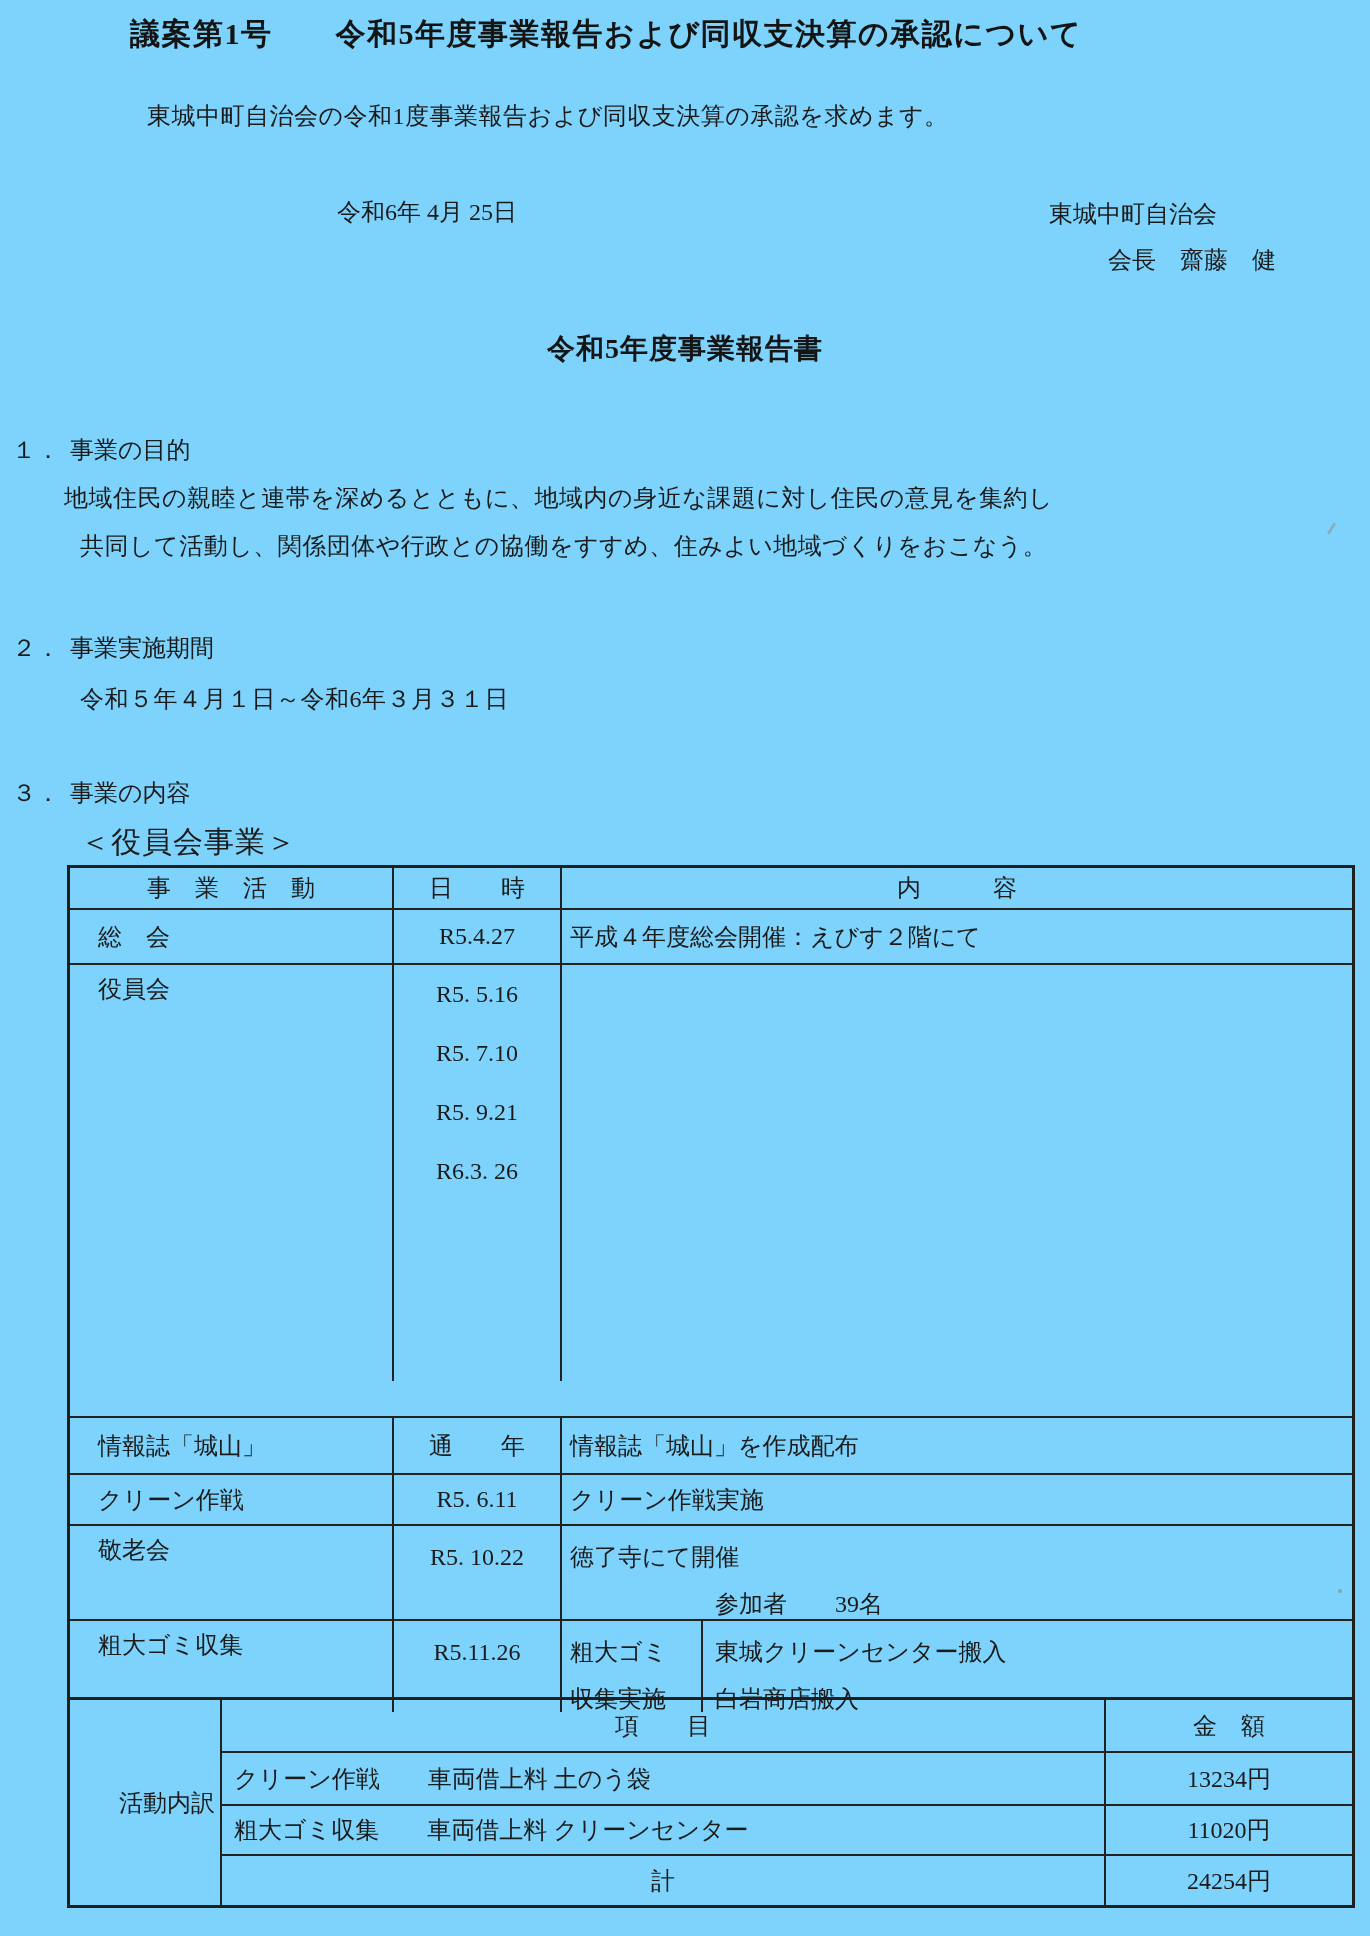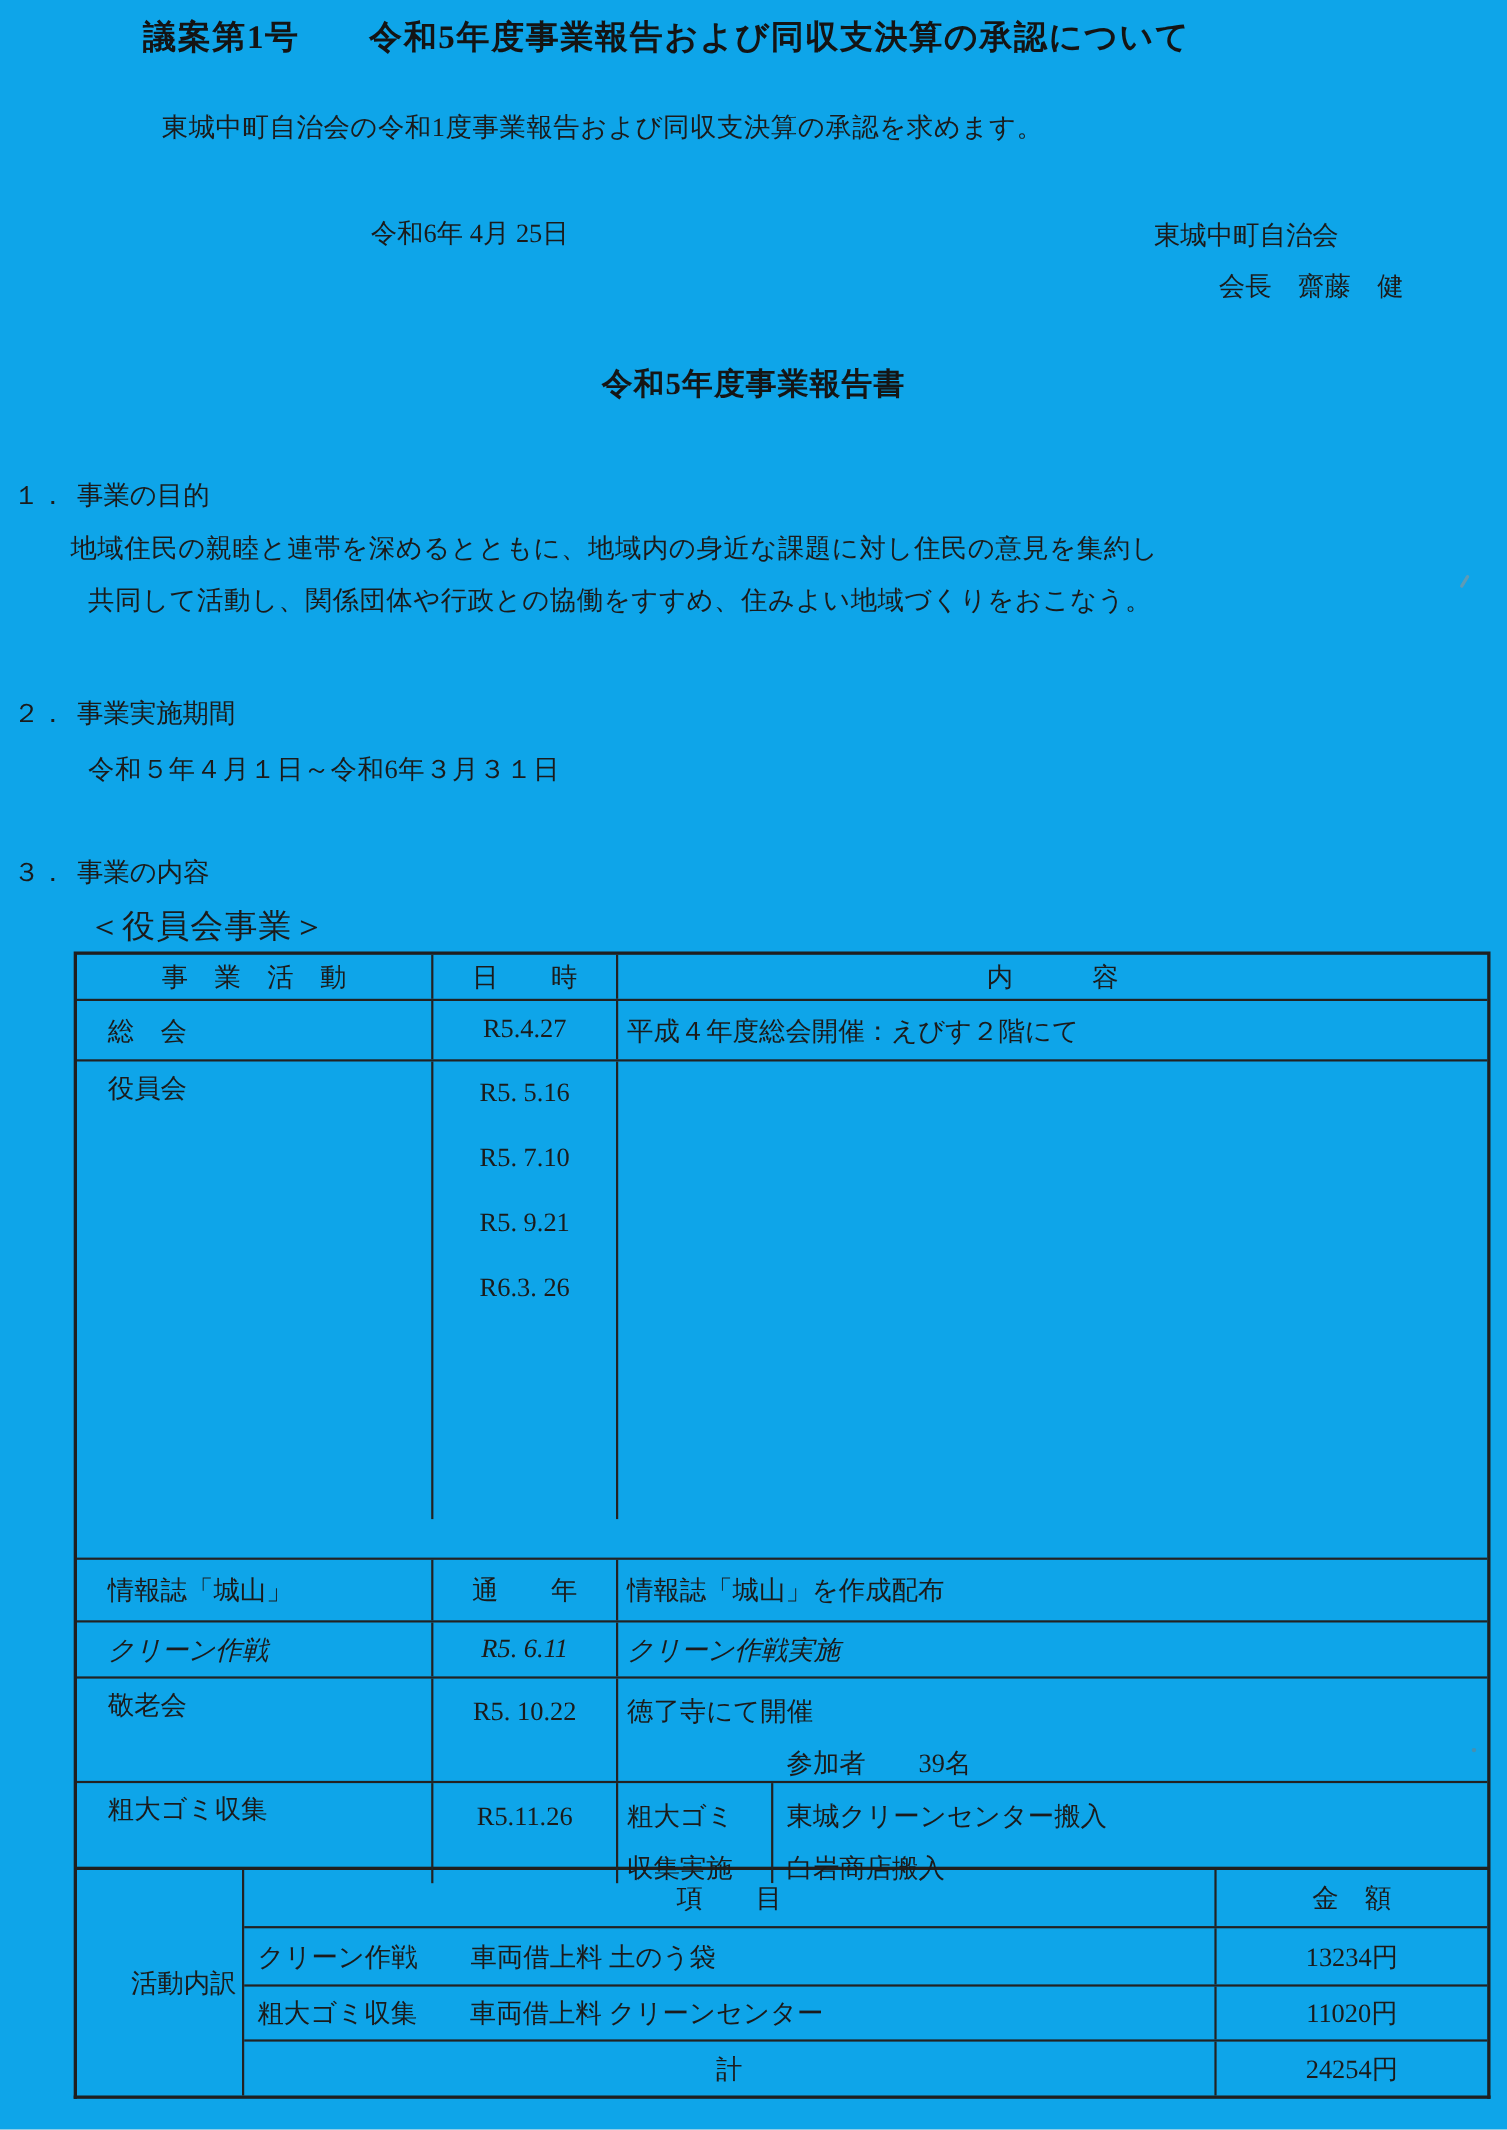--- a/index.html
+++ b/index.html
@@ -1,20 +1,20 @@
 <!DOCTYPE html>
 <html><head>
 <meta charset="utf-8">
 <style>
   html,body{margin:0;padding:0;background:#e8e8e6;}
   .page{
     position:relative;
     width:1370px;height:1936px;
     margin:0 auto;
-    background:#0ea5e9;
+    background:#7dd3fc;
     font-family:"Liberation Serif","DejaVu Serif",serif;
     color:#1b1b1b;
     overflow:hidden;
   }
   .abs{position:absolute;}
   .doc-title{
     left:130px;top:14px;
     font-size:30px;font-weight:bold;letter-spacing:1.5px;
     color:#141414;
   }
@@ -139,21 +139,21 @@
         <div class="ln">R6.3. 26</div>
       </div>
     </div>
 
     <div class="tr" style="height:57px;margin-top:35px;">
       <div class="td c1">情報誌「城山」</div>
       <div class="td c2">通　　年</div>
       <div class="td c3">情報誌「城山」を作成配布</div>
     </div>
 
-    <div class="tr" style="height:51px;font-style:italic;">
+    <div class="tr" style="height:51px;">
       <div class="td c1">クリーン作戦</div>
       <div class="td c2">R5. 6.11</div>
       <div class="td c3">クリーン作戦実施</div>
     </div>
 
     <div class="tr" style="height:95px;">
       <div class="td c1 top-align pad8">敬老会</div>
       <div class="td c2 top-align pad8">
         <div class="ln2">R5. 10.22</div>
       </div>

